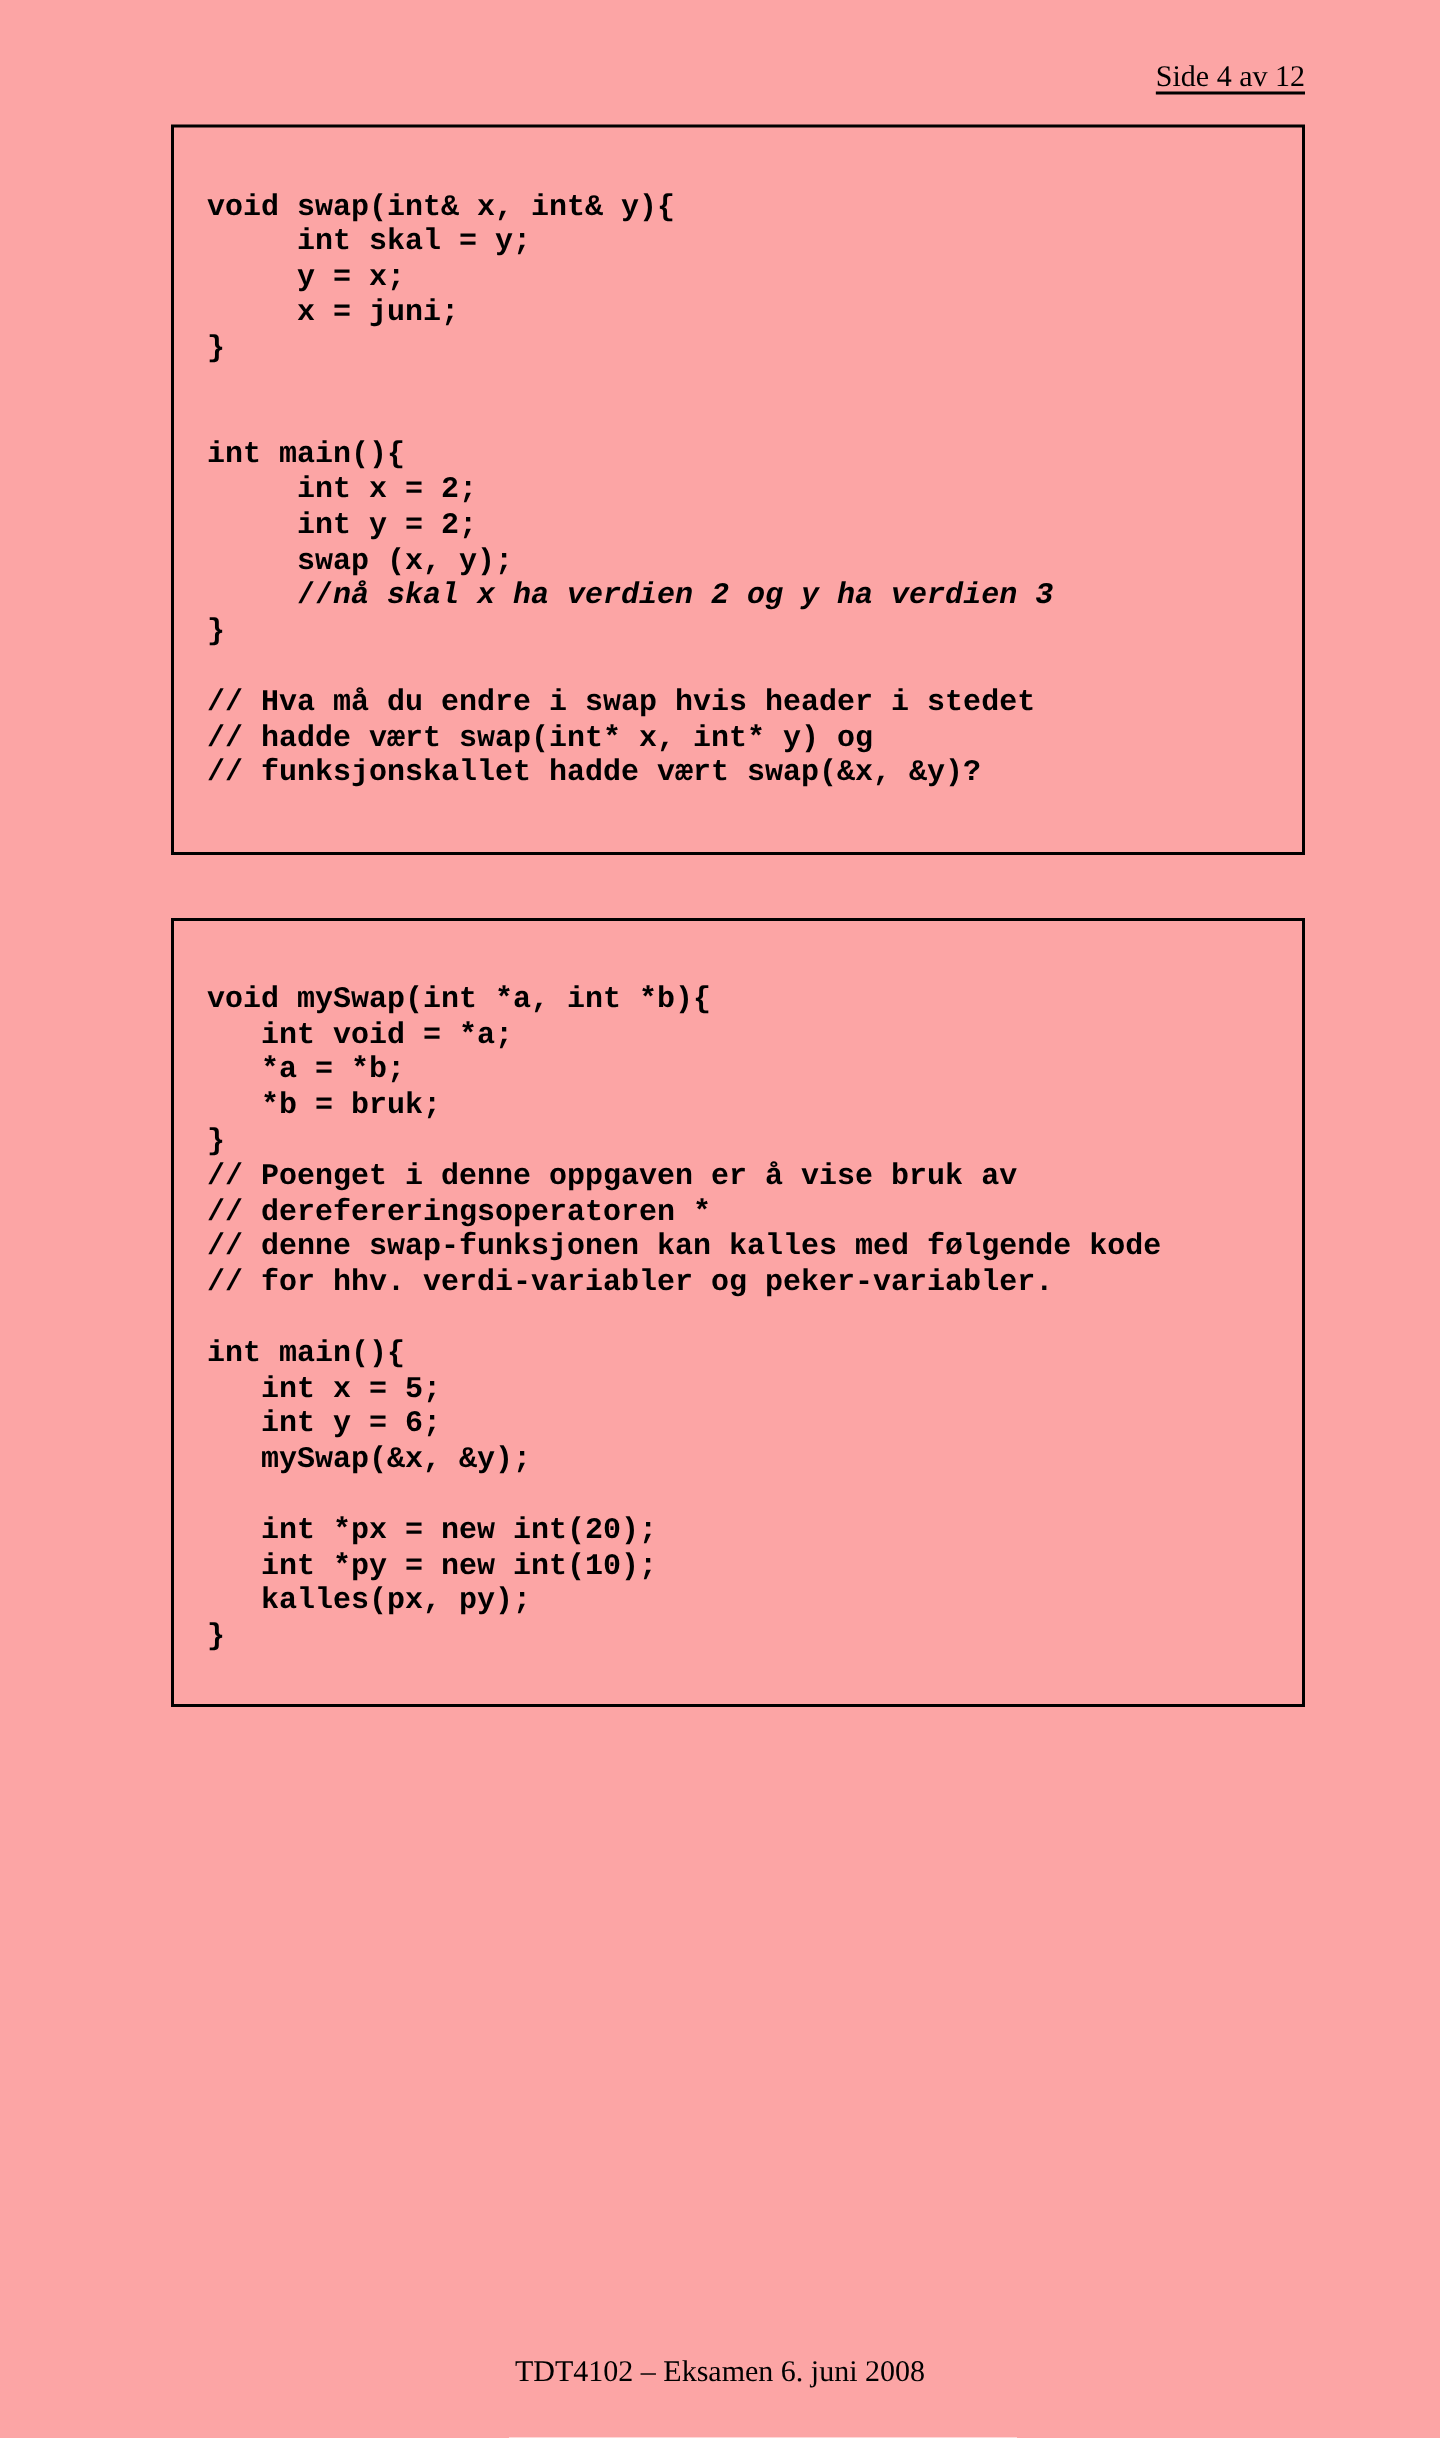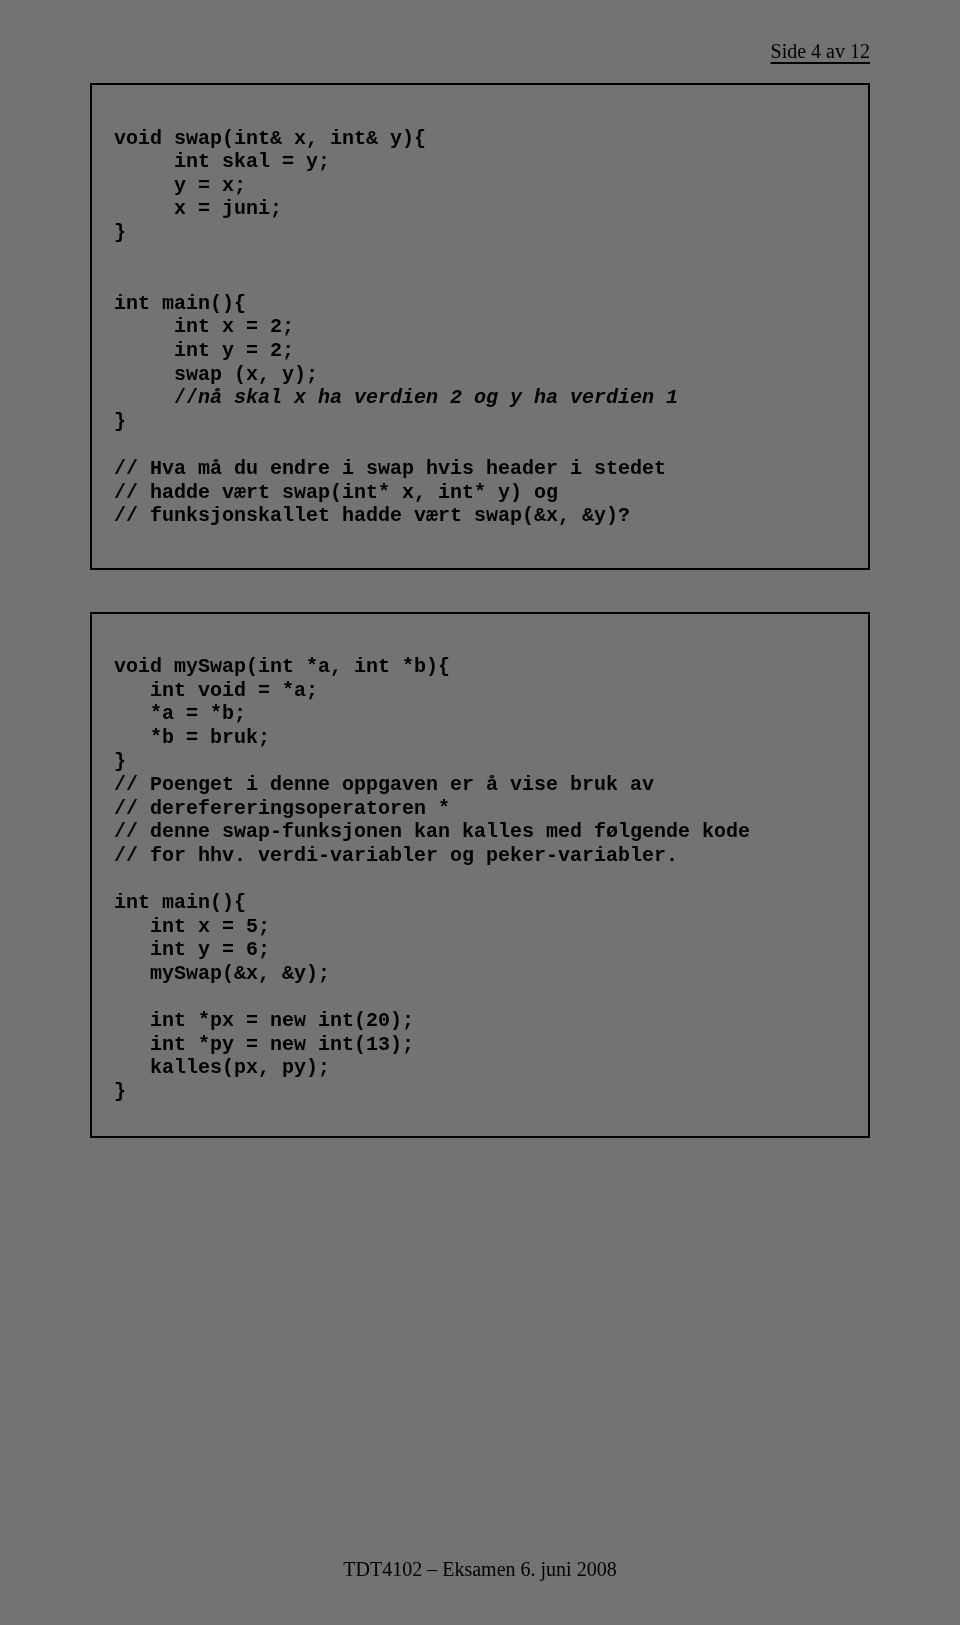--- a/index.html
+++ b/index.html
@@ -4,25 +4,25 @@
 <style>
   html, body {
     margin: 0;
     padding: 0;
     background: #ffffff;
   }
   .page {
     width: 960px;
     height: 1625px;
     position: relative;
-    background: #737373;
+    background: #fca5a5;
     font-family: "Times New Roman", Times, serif;
     color: #000000;
     box-sizing: border-box;
-    padding: 40px 90px 60px 90px;
+    padding: 40px 90px 60px 114px;
   }
   .page-header {
     text-align: right;
     font-size: 20px;
     margin-bottom: 20px;
     text-decoration: underline;
     text-underline-offset: 4px;
   }
   .code-box {
     border: 2px solid #000000;
@@ -32,21 +32,21 @@
     font-size: 20px;
     line-height: 1.18;
     white-space: pre;
   }
   .code-box.second {
     padding-bottom: 32px;
   }
   .bold { font-weight: bold; margin-top: 16px; }
   .footer {
     position: absolute;
-    bottom: 44px;
+    bottom: 32px;
     width: 100%;
     left: 0;
     text-align: center;
     font-size: 20px;
   }
 </style>
 </head>
 <body>
 
 <div class="page">
@@ -58,21 +58,21 @@
 <span class="bold">     int skal = y;</span>
 <span class="bold">     y = x;</span>
 <span class="bold">     x = juni;</span>
 <span class="bold">}</span>
 <span></span>
 <span></span>
 <span class="bold">int main(){</span>
 <span class="bold">     int x = 2;</span>
 <span class="bold">     int y = 2;</span>
 <span class="bold">     swap (x, y);</span>
-<span class="bold">     //</span><span class="bold" style="font-style:italic">nå skal x ha verdien 2 og y ha verdien 1</span>
+<span class="bold">     //</span><span class="bold" style="font-style:italic">nå skal x ha verdien 2 og y ha verdien 3</span>
 <span class="bold">}</span>
 <span></span>
 <span class="bold">// Hva må du endre i swap hvis header i stedet</span>
 <span class="bold">// hadde vært swap(int* x, int* y) og</span>
 <span class="bold">// funksjonskallet hadde vært swap(&amp;x, &amp;y)?</span>
 </div>
 
   <div class="code-box second">
 <span class="bold">void mySwap(int *a, int *b){</span>
 <span class="bold">   int void = *a;</span>
@@ -83,20 +83,20 @@
 <span class="bold">// derefereringsoperatoren *</span>
 <span class="bold">// denne swap-funksjonen kan kalles med følgende kode</span>
 <span class="bold">// for hhv. verdi-variabler og peker-variabler.</span>
 <span></span>
 <span class="bold">int main(){</span>
 <span class="bold">   int x = 5;</span>
 <span class="bold">   int y = 6;</span>
 <span class="bold">   mySwap(&amp;x, &amp;y);</span>
 <span></span>
 <span class="bold">   int *px = new int(20);</span>
-<span class="bold">   int *py = new int(13);</span>
+<span class="bold">   int *py = new int(10);</span>
 <span class="bold">   kalles(px, py);</span>
 <span class="bold">}</span>
 </div>
 
   <div class="footer">TDT4102 – Eksamen 6. juni 2008</div>
 
 </div>
 
 </body></html>

